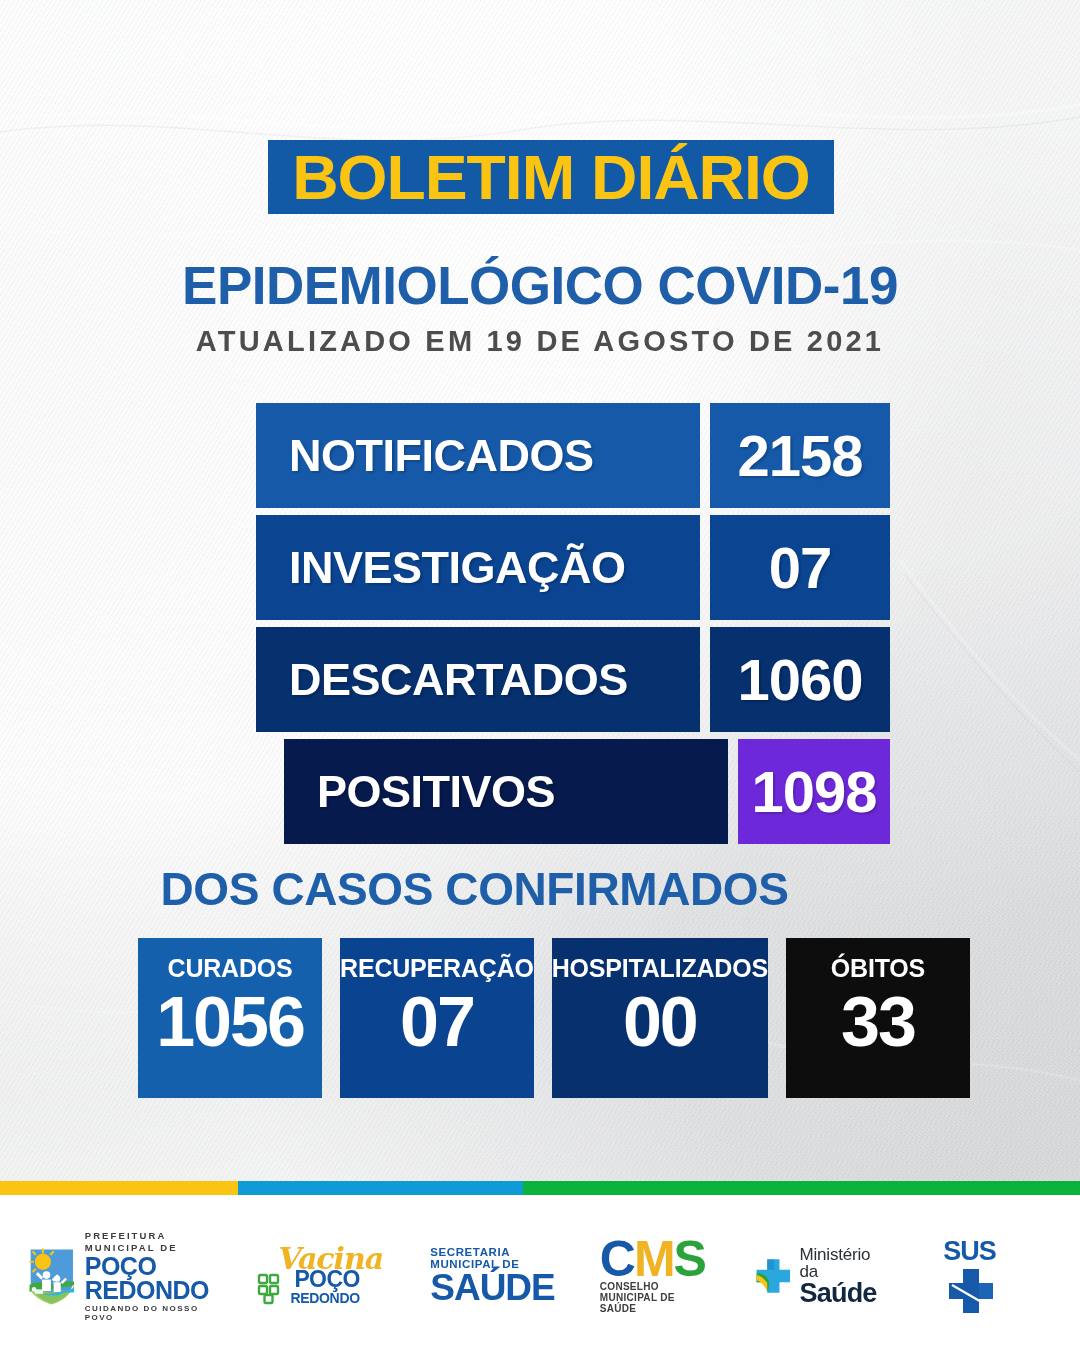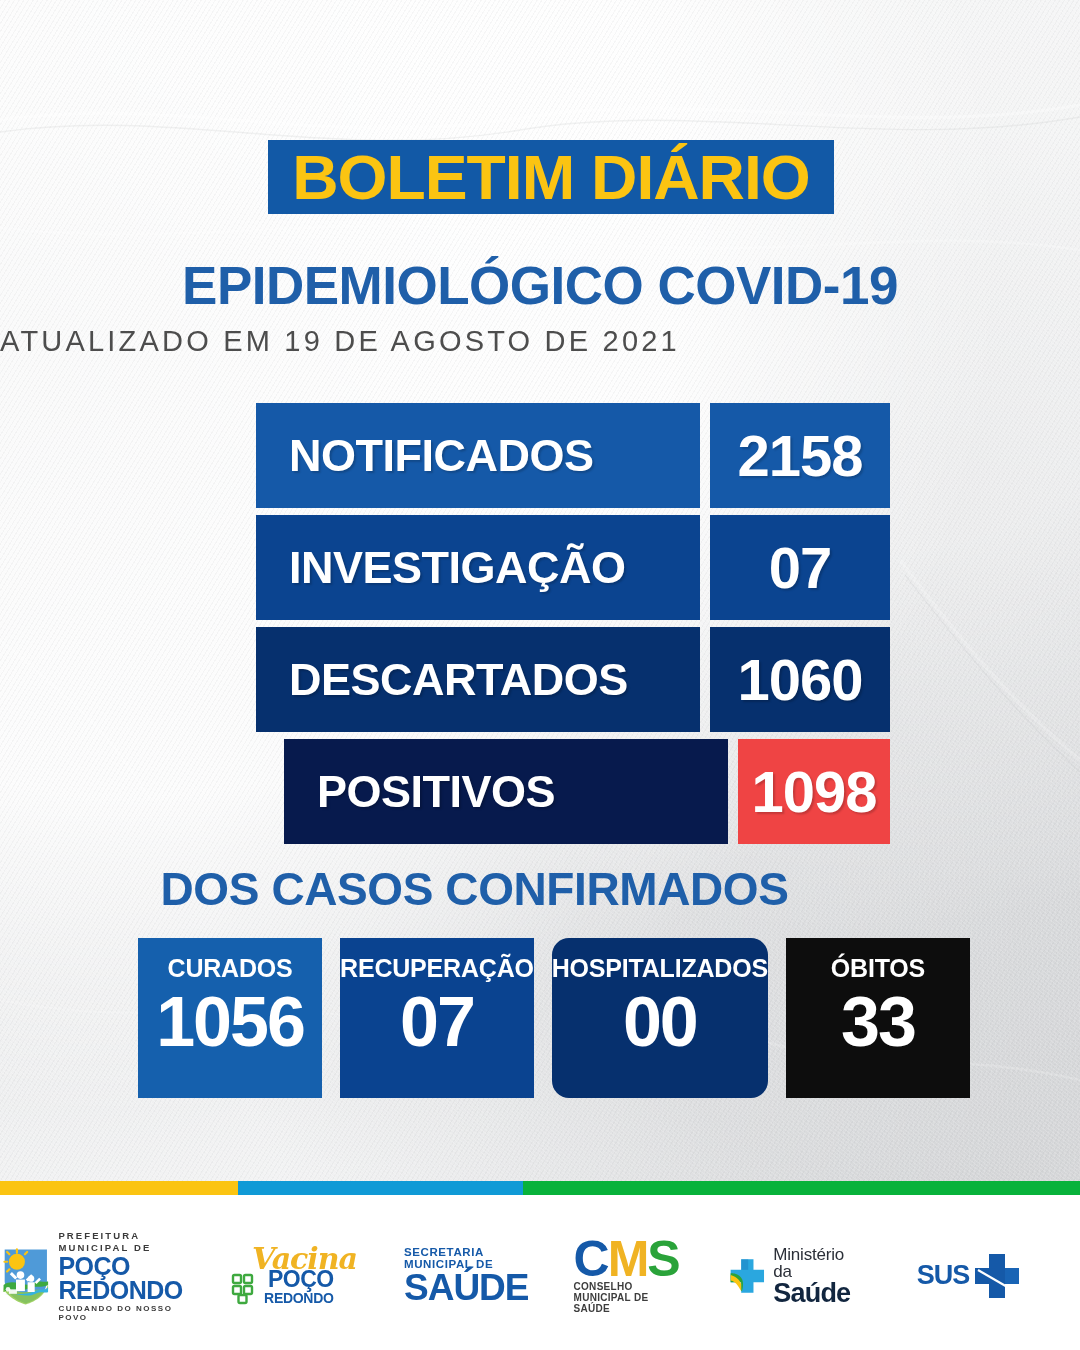--- a/index.html
+++ b/index.html
@@ -47,21 +47,21 @@
     font-stretch:condensed; white-space:nowrap;
     transform:scaleX(1.02); transform-origin:center;
   }
   #subtitle{
     position:absolute; left:0; top:255px; width:1080px;
     text-align:center; color:#1f5fa9; font-size:53px; font-weight:bold;
     letter-spacing:-0.5px;
   }
   #updated{
     position:absolute; left:0; top:325px; width:1080px;
-    text-align:left; color:#4d4d4d; font-size:29px; font-weight:normal;
+    text-align:center; color:#4d4d4d; font-size:29px; font-weight:bold;
     letter-spacing:3.2px;
   }
 
   
   #stats-table{ position:absolute; left:228px; top:403px; width:662px;padding-left:28px; }
   .stat-row{ display:flex; height:105px; margin-bottom:7px; }
   .stat-row:last-child{ margin-bottom:0; }
   .stat-label{
     flex:0 0 444px; display:flex; align-items:center;
     padding-left:33px; color:#ffffff; font-size:45px; font-weight:bold;
@@ -153,21 +153,21 @@
   #logo-cms{ margin-left:38px; }
   .cms-letters{ font-size:50px; font-weight:bold; line-height:44px; letter-spacing:-2px; }
   .cms-sub{ font-size:10px; color:#3d3d3d; font-weight:bold; letter-spacing:0.3px; }
 
   
   #logo-ministerio{ margin-left:42px; }
   .min-top{ font-size:17px; color:#2b2f38; line-height:17px; letter-spacing:-0.2px; }
   .min-big{ font-size:27px; color:#12263f; font-weight:bold; line-height:26px; letter-spacing:-0.8px; }
 
   
-  #logo-sus{ margin-left:54px; }
+  #logo-sus{ margin-left:54px;flex-direction:column; }
   .sus-word{ font-size:27px; color:#1559a8; font-weight:bold; letter-spacing:-1px; }
 </style>
 </head>
 <body>
 
 <div id="paper-texture"></div>
 <div id="paper-grain"></div>
 <svg id="paper-creases" viewBox="0 0 1080 1350" preserveAspectRatio="none">
   <path d="M0,120 C180,95 330,150 520,118 C700,88 880,140 1080,105" fill="none" stroke="#ffffff" stroke-width="3" opacity=".55"></path>
   <path d="M0,132 C180,107 330,162 520,130 C700,100 880,152 1080,117" fill="none" stroke="#c9cbcd" stroke-width="1.4" opacity=".45"></path>
@@ -198,37 +198,37 @@
       <div class="stat-value" style="background: rgb(11, 68, 144);">07</div>
     </div>
 
     <div class="stat-row">
       <div class="stat-label" style="background: rgb(6, 48, 110);">DESCARTADOS</div>
       <div class="stat-value" style="background: rgb(6, 48, 110);">1060</div>
     </div>
 
     <div class="stat-row">
       <div class="stat-label" style="background: rgb(7, 26, 77); margin-left: 28px;">POSITIVOS</div>
-      <div class="stat-value" style="background: #ef4444;">1098</div>
+      <div class="stat-value" style="background: #6d28d9;">1098</div>
     </div>
 
   </div>
 
   <div id="confirmed-heading">DOS CASOS CONFIRMADOS</div>
 
   <div id="confirmed-boxes">
     <div class="cbox" style="background: rgb(21, 96, 173);">
       <div class="cbox-label">CURADOS</div>
       <div class="cbox-value">1056</div>
     </div>
     <div class="cbox" style="background: rgb(10, 67, 144);">
       <div class="cbox-label">RECUPERAÇÃO</div>
       <div class="cbox-value">07</div>
     </div>
-    <div class="cbox" style="background: rgb(6, 48, 110); border-radius: 17px;">
+    <div class="cbox" style="background: rgb(6, 48, 110);">
       <div class="cbox-label">HOSPITALIZADOS</div>
       <div class="cbox-value">00</div>
     </div>
     <div class="cbox" style="background: rgb(13, 13, 13);">
       <div class="cbox-label">ÓBITOS</div>
       <div class="cbox-value">33</div>
     </div>
   </div>
 
   <div id="stripe">

